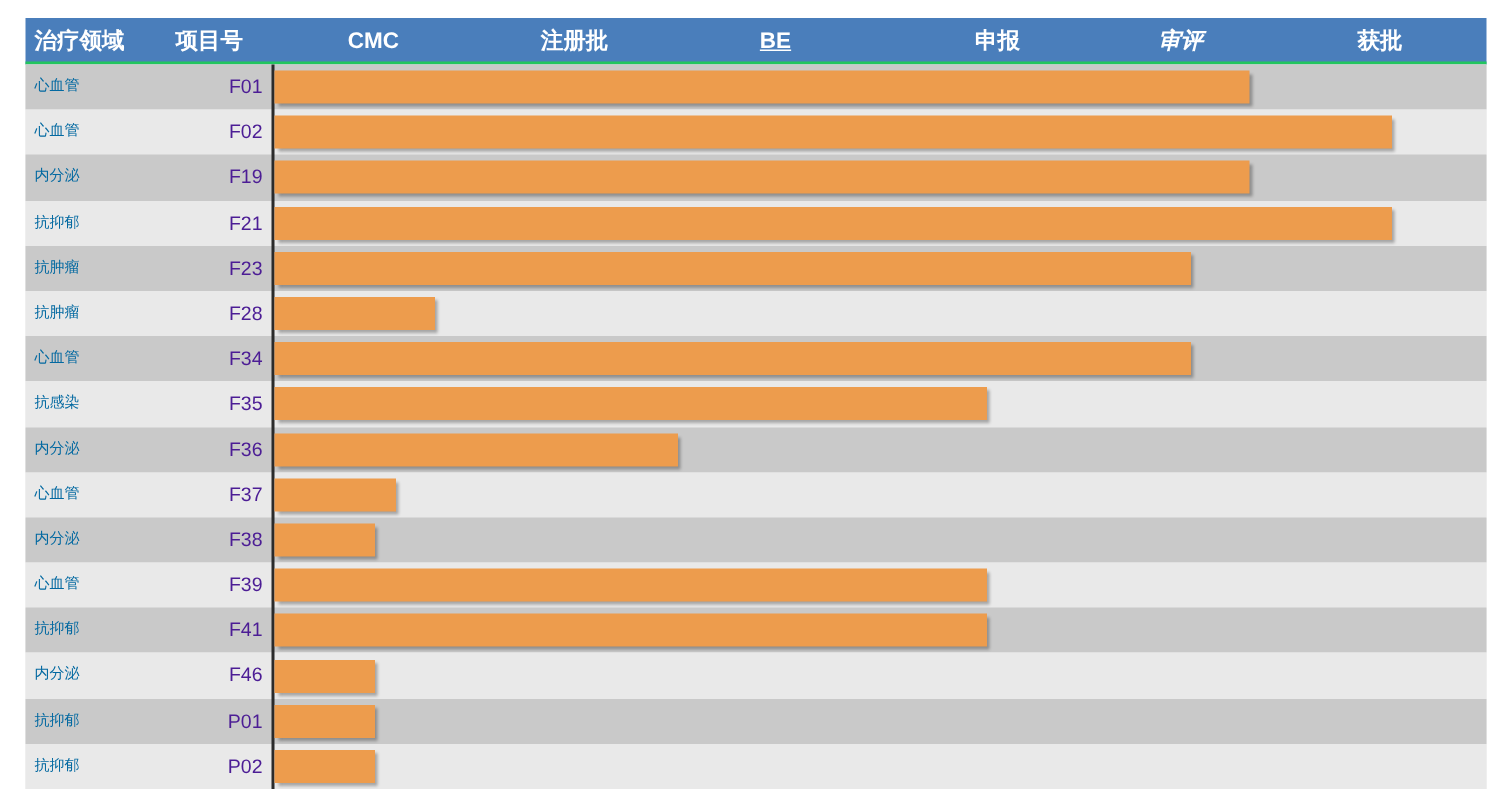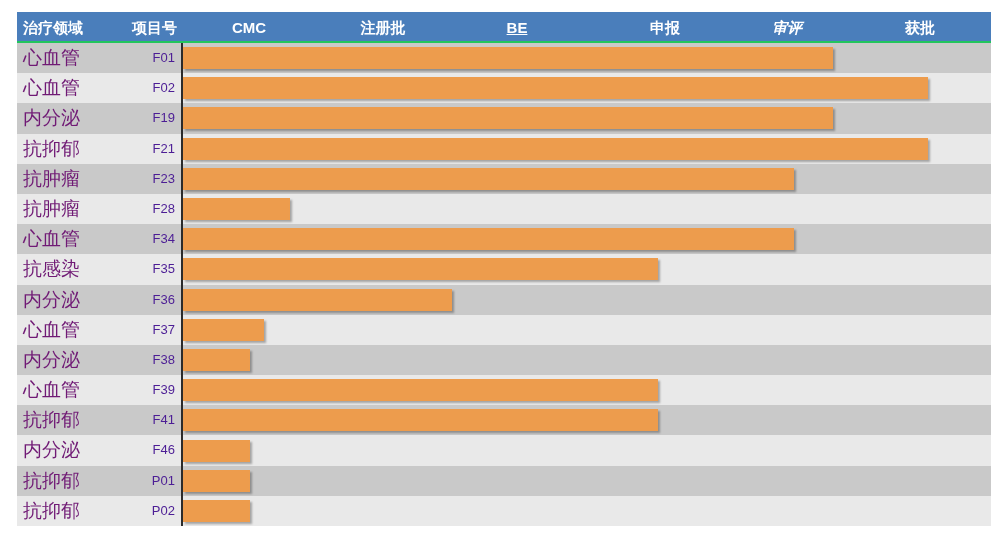--- a/index.html
+++ b/index.html
@@ -34,21 +34,21 @@
     position: absolute;
     top: 0;
     height: 31px;
     line-height: 31px;
     color: #ffffff;
     font-size: 15px;
     font-weight: bold;
     white-space: nowrap;
   }
   .hdr-area   { left: 6px;  }
-  .hdr-code   { left: 115px; }
+  .hdr-code   { left: 100px; }
   .hdr-stage  { transform: translateX(-50%); }
 
   
   .table-body {
     position: relative;
     height: 483px;
     background: #e9e9e9;
   }
   .row {
     position: relative;
@@ -57,22 +57,22 @@
   }
   .row.odd  { background: #c9c9c9; }
   .row.even { background: #e9e9e9; }
 
   .cell-area {
     position: absolute;
     left: 6px;
     top: 0;
     height: 30.2px;
     line-height: 30.2px;
-    font-size: 19px;
-    color: #701a75;
+    font-size: 10px;
+    color: #0369a1;
     white-space: nowrap;
   }
   .cell-code {
     position: absolute;
     left: 100px;
     width: 58px;
     top: 0;
     height: 30.2px;
     line-height: 30.2px;
     font-size: 13px;

